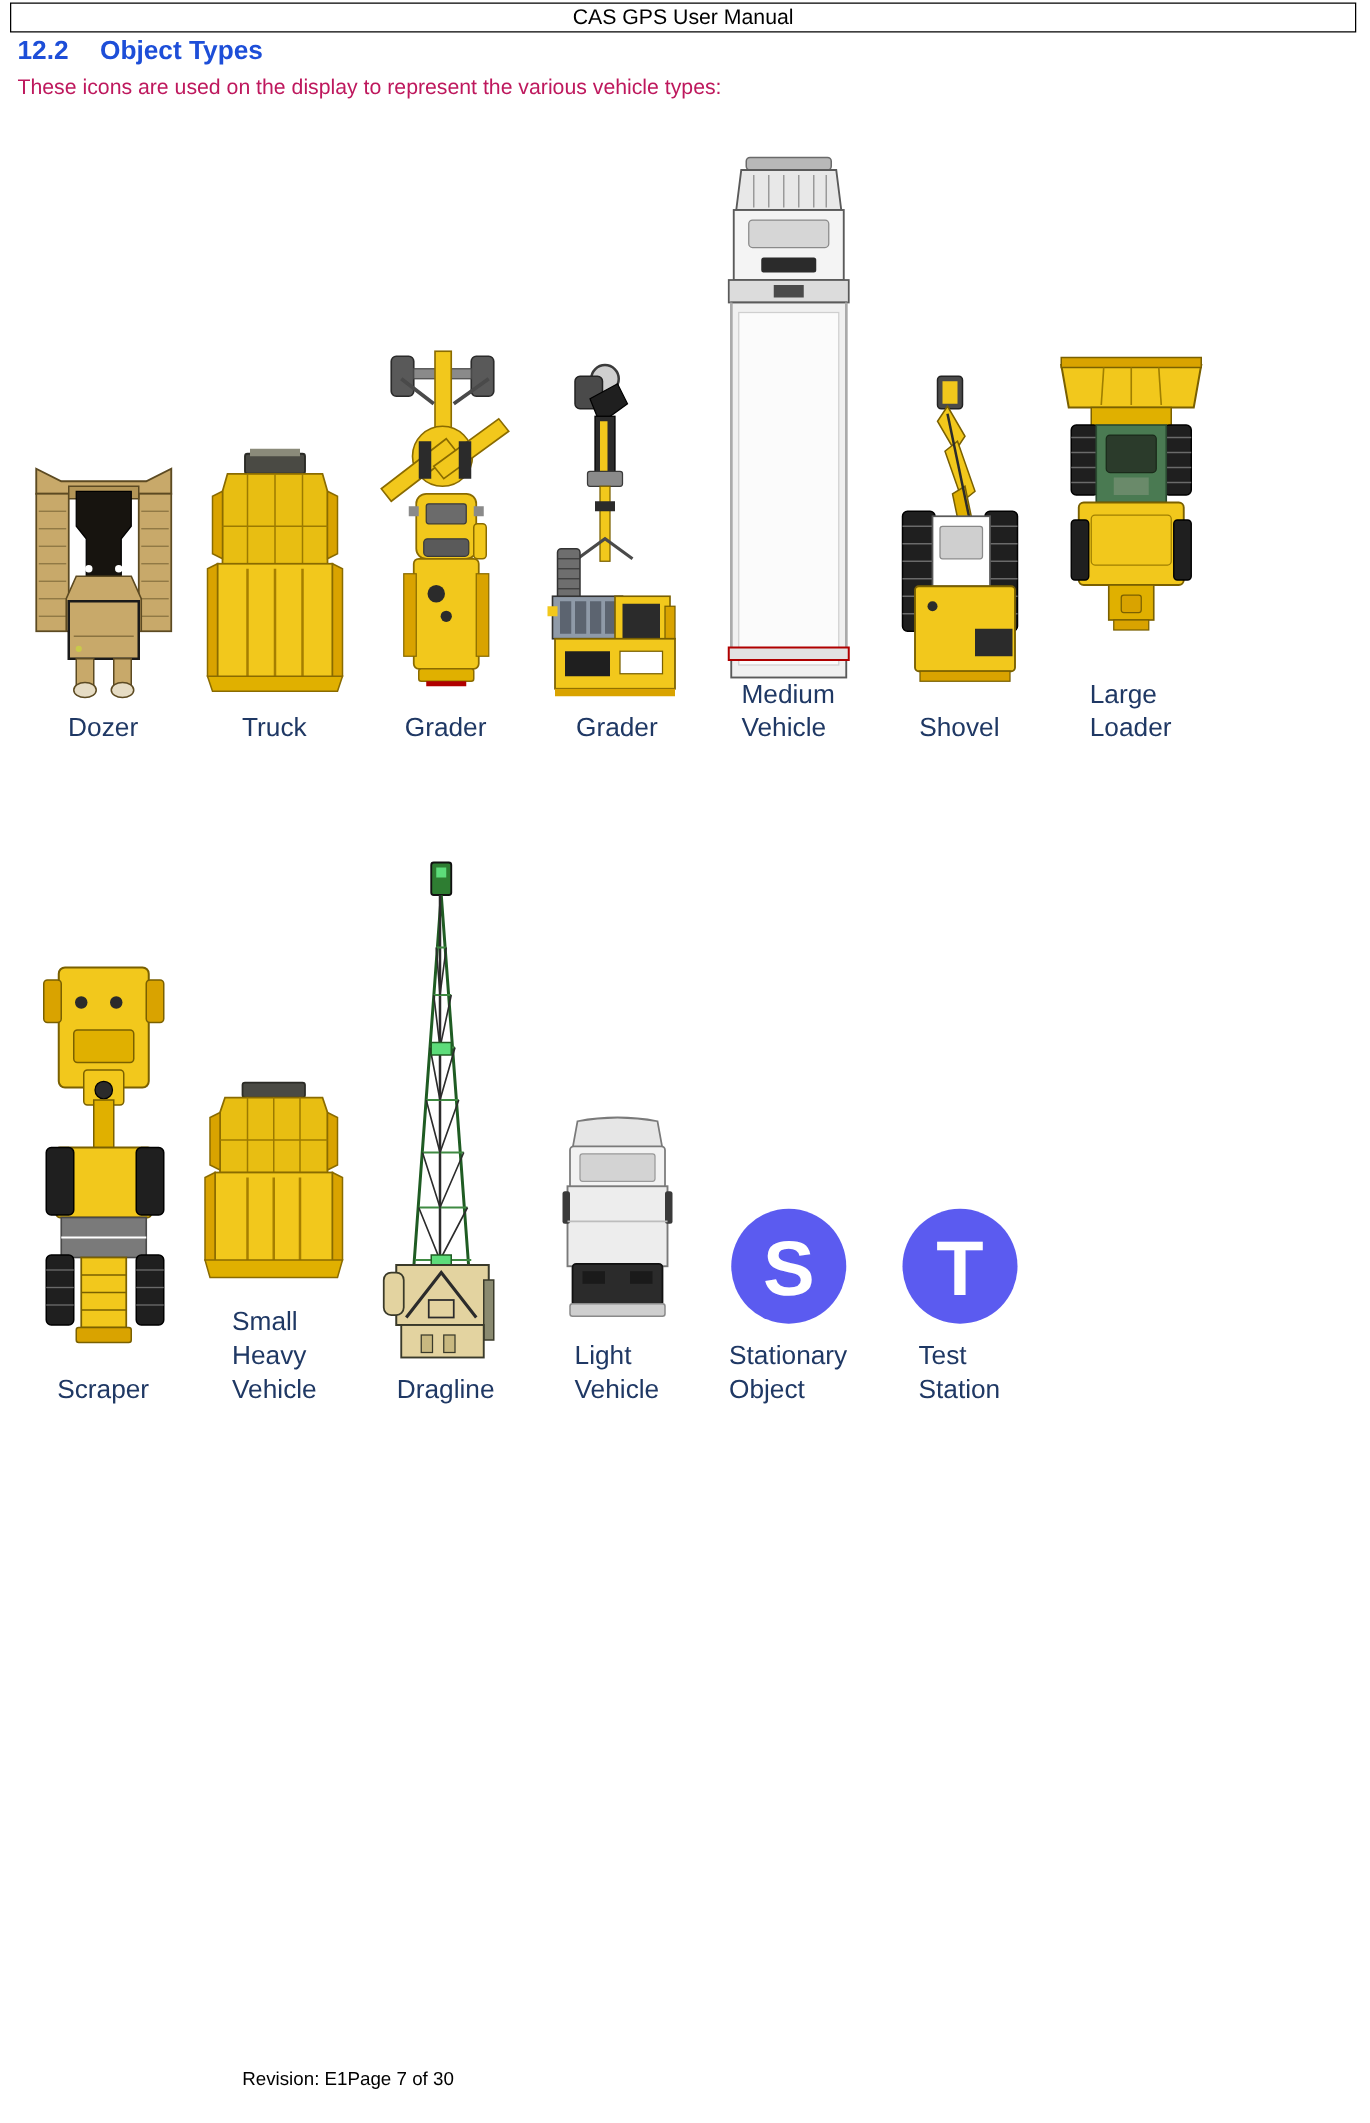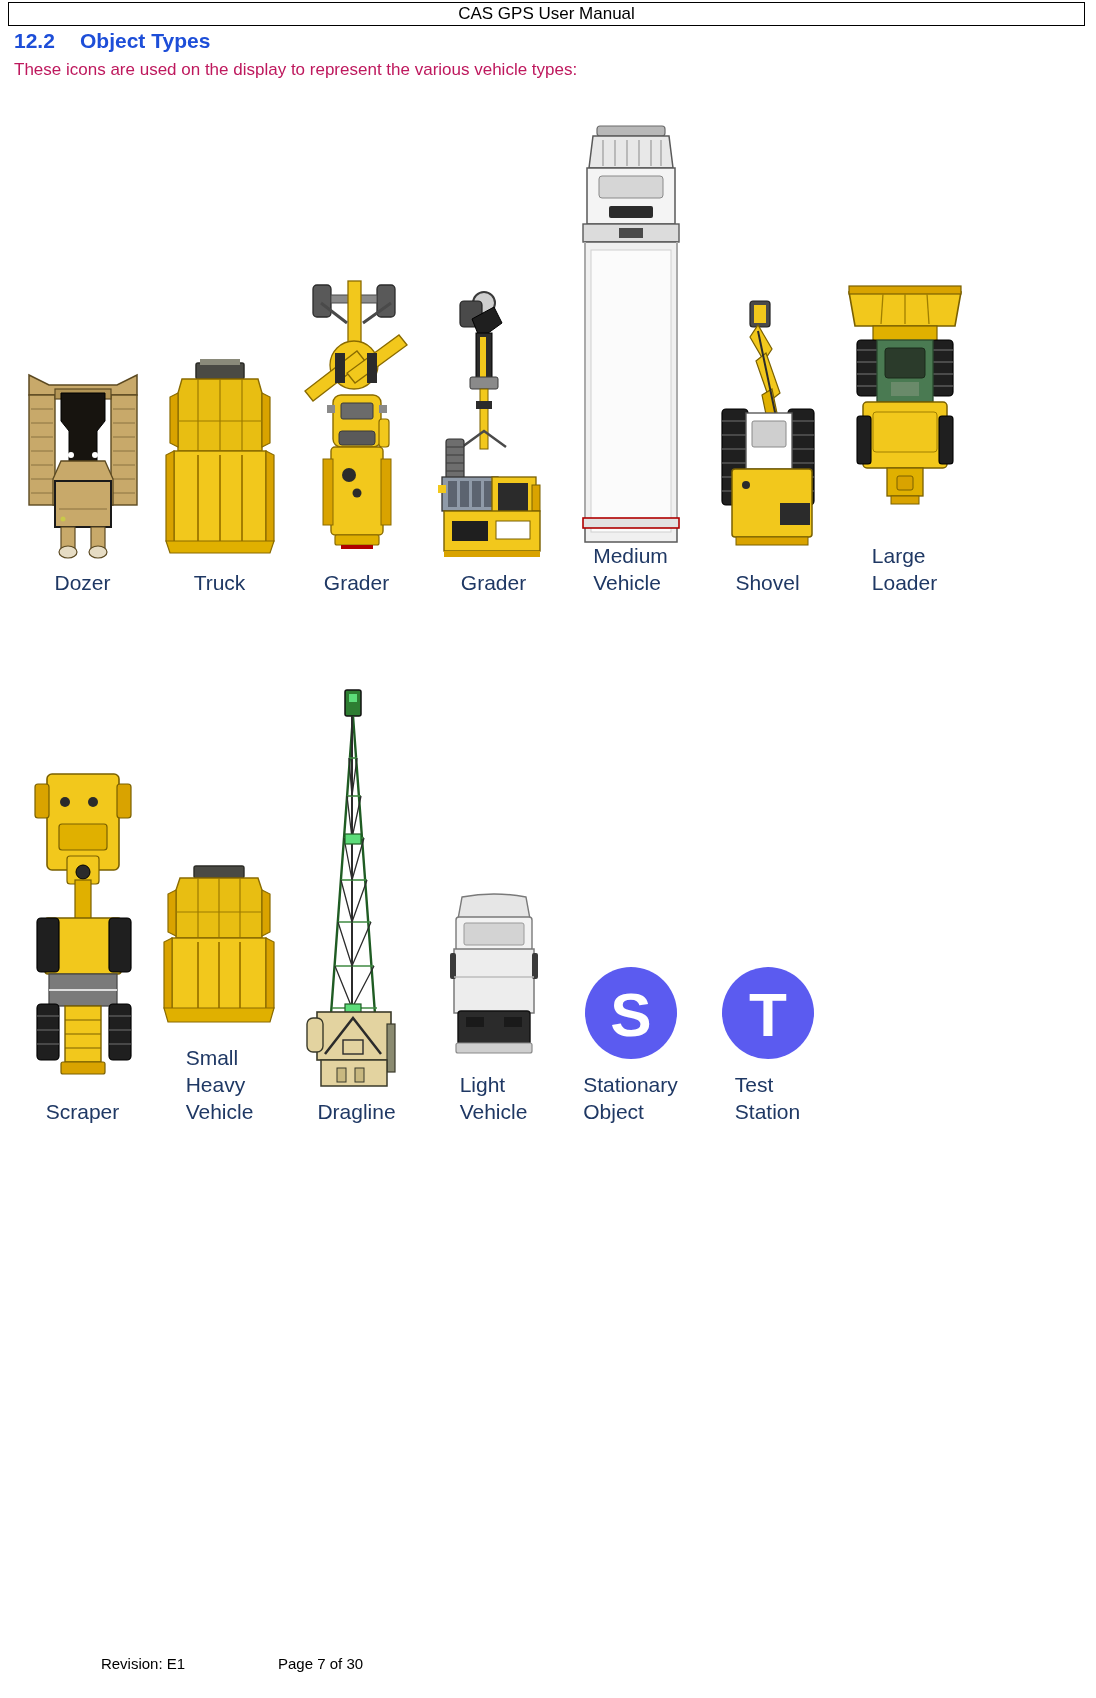--- a/index.html
+++ b/index.html
@@ -112,21 +112,21 @@
     top: 1655px;
     width: 1080px;
     display: flex;
     align-items: baseline;
     font-size: 15px;
     line-height: 18px;
     font-family: "Liberation Sans", sans-serif;
     color: #000000;
   }
   #page-footer .f-left   { flex: 0 0 430px; text-align: left; }
-  #page-footer .f-center { flex: 0 0 270px; text-align: center; }
+  #page-footer .f-center { flex: 0 0 270px; text-align: right; }
   #page-footer .f-right  { flex: 1 1 auto;  }
   #page-footer .docx { font-weight: bold; }
 
   
   svg { display: block; overflow: visible; }
 </style>
 </head>
 <body>
 
 <div id="page-header">

